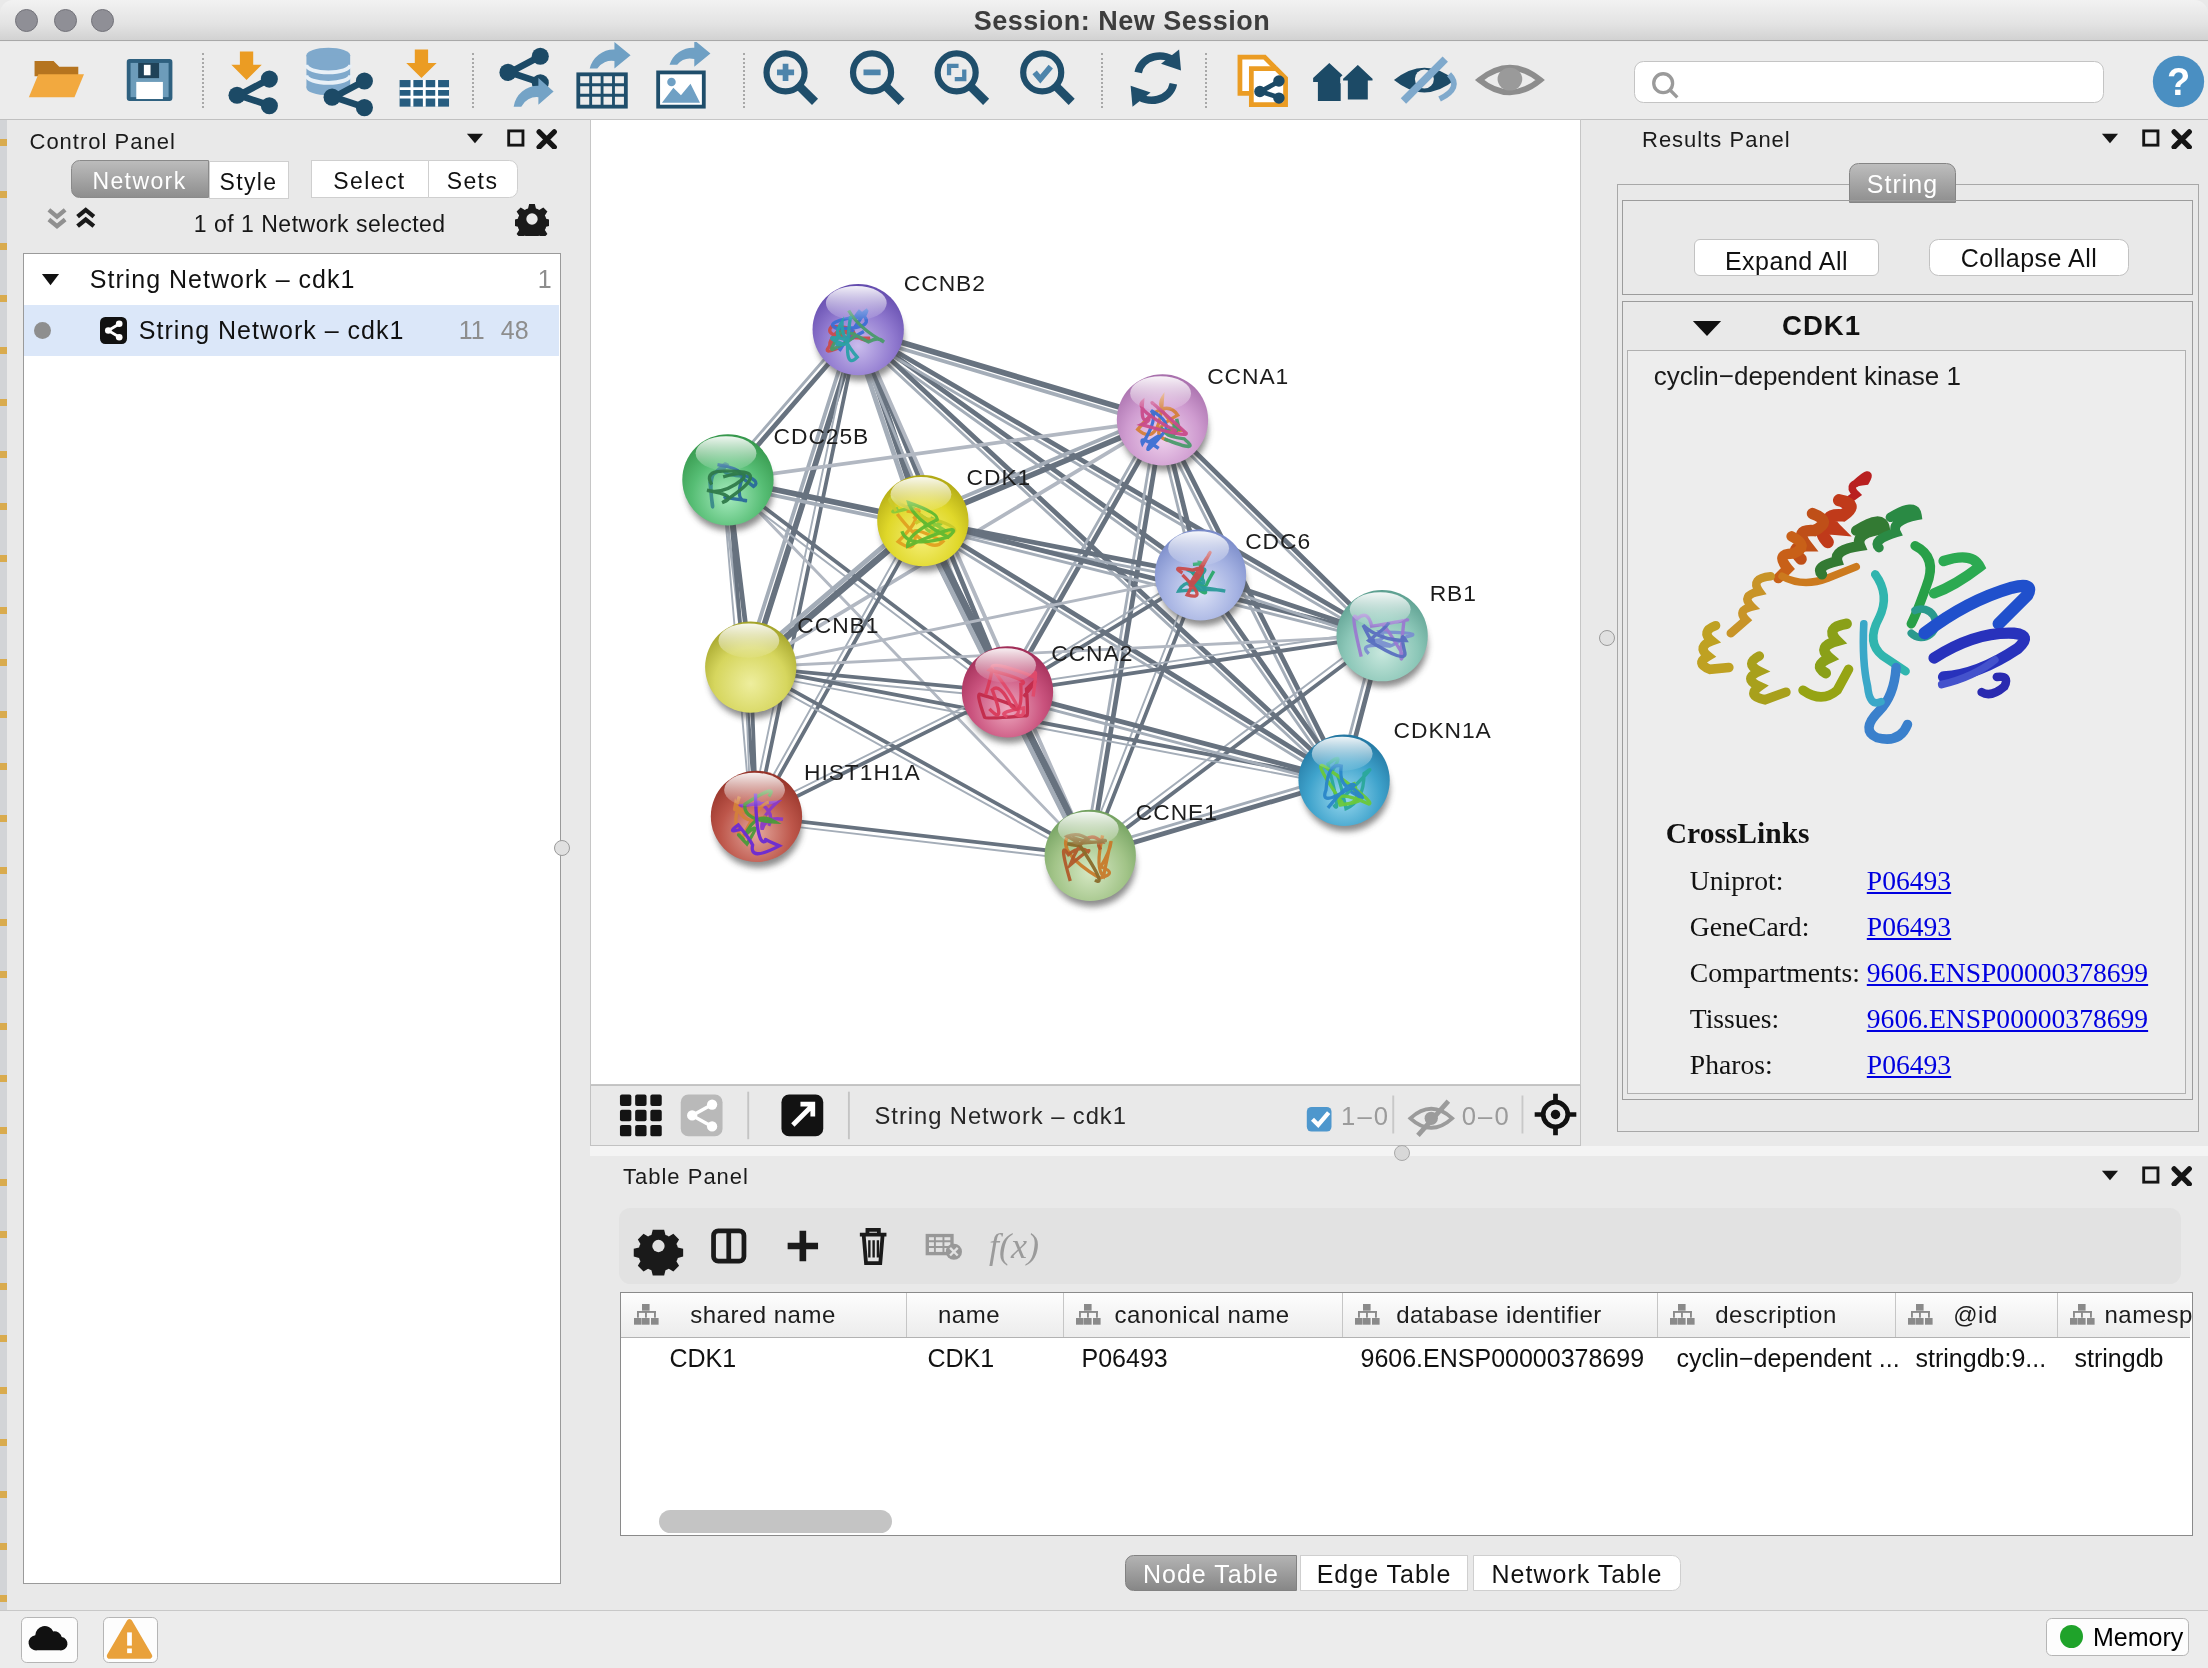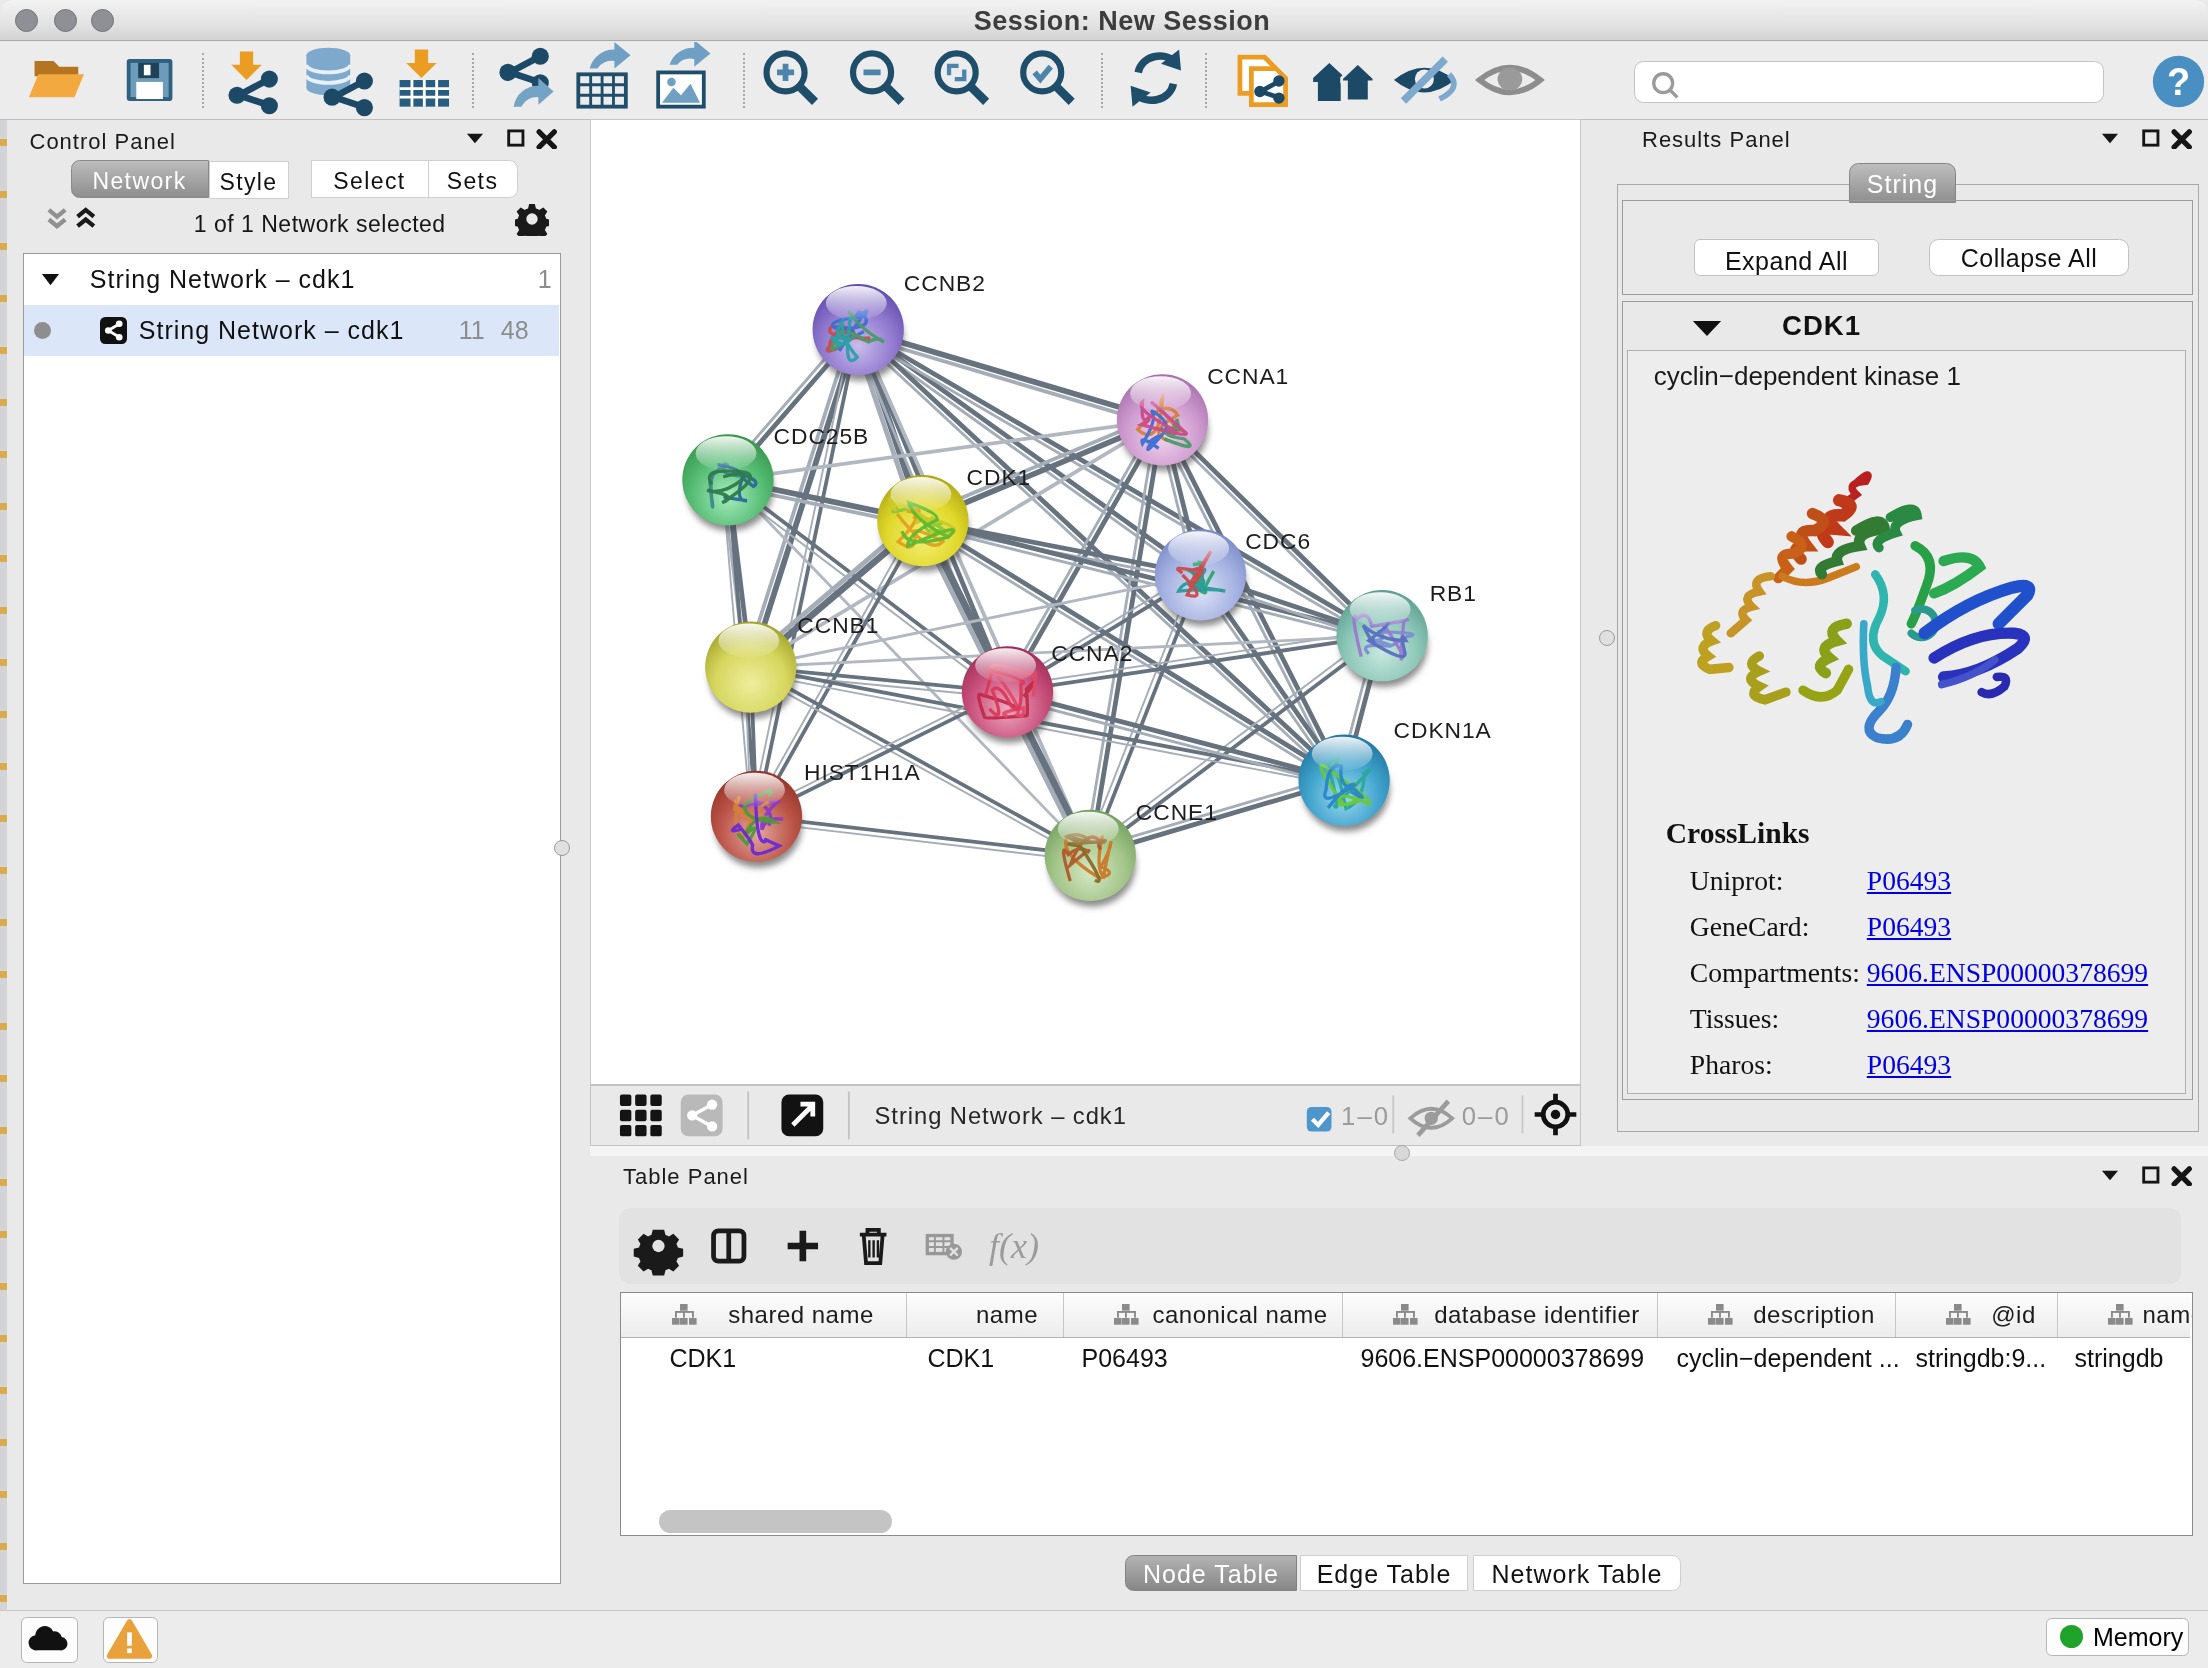--- a/index.html
+++ b/index.html
@@ -17,21 +17,21 @@
 .ptitle{font-size:22px;letter-spacing:1px;color:#1a1a1a;}
 
 .tab{position:absolute;box-sizing:border-box;text-align:center;font-size:23px;letter-spacing:1.4px;color:#111;background:#fff;border:1px solid #cfcfcf;padding-top:6.7px;height:38px;}
 .tabsel{background:linear-gradient(#bcbcbc,#8e8e8e);color:#fff;border:1px solid #8a8a8a;}
 
 #netview{left:590px;top:119px;width:991px;height:966px;background:#fff;border:1.9px solid #c6c6c6;box-sizing:border-box;}
 #netbar{left:590px;top:1085px;width:991px;height:61px;background:#e9e9e9;border:1.9px solid #c2c2c2;box-sizing:border-box;}
 #netsplit{left:590px;top:1146px;width:1619px;height:9.5px;background:#f4f4f4;}
 
 
-.hdr{position:absolute;top:0;height:28px;text-align:center;font-size:24px;letter-spacing:0.5px;color:#1c1c1c;line-height:44px;margin-left:38px;}
+.hdr{position:absolute;top:0;height:28px;text-align:center;font-size:24px;letter-spacing:0.5px;color:#1c1c1c;line-height:44px;}
 .hdr:before{content:"";position:absolute;left:13.3px;top:11.4px;width:25px;height:21px;background:
  linear-gradient(#8a8a8a,#8a8a8a) 8.6px 0/7.6px 6.7px no-repeat,
  linear-gradient(#8a8a8a,#8a8a8a) 0 13.3px/7.6px 6.7px no-repeat,
  linear-gradient(#8a8a8a,#8a8a8a) 8.6px 13.3px/7.6px 6.7px no-repeat,
  linear-gradient(#8a8a8a,#8a8a8a) 17px 13.3px/7.6px 6.7px no-repeat,
  linear-gradient(#8a8a8a,#8a8a8a) 2.9px 6.7px/19px 1.9px no-repeat,
  linear-gradient(#8a8a8a,#8a8a8a) 2.9px 6.7px/1.9px 6.7px no-repeat,
  linear-gradient(#8a8a8a,#8a8a8a) 11.4px 6.7px/1.9px 6.7px no-repeat,
  linear-gradient(#8a8a8a,#8a8a8a) 20px 6.7px/1.9px 6.7px no-repeat;}
 .hdr.noicon:before{display:none;}

